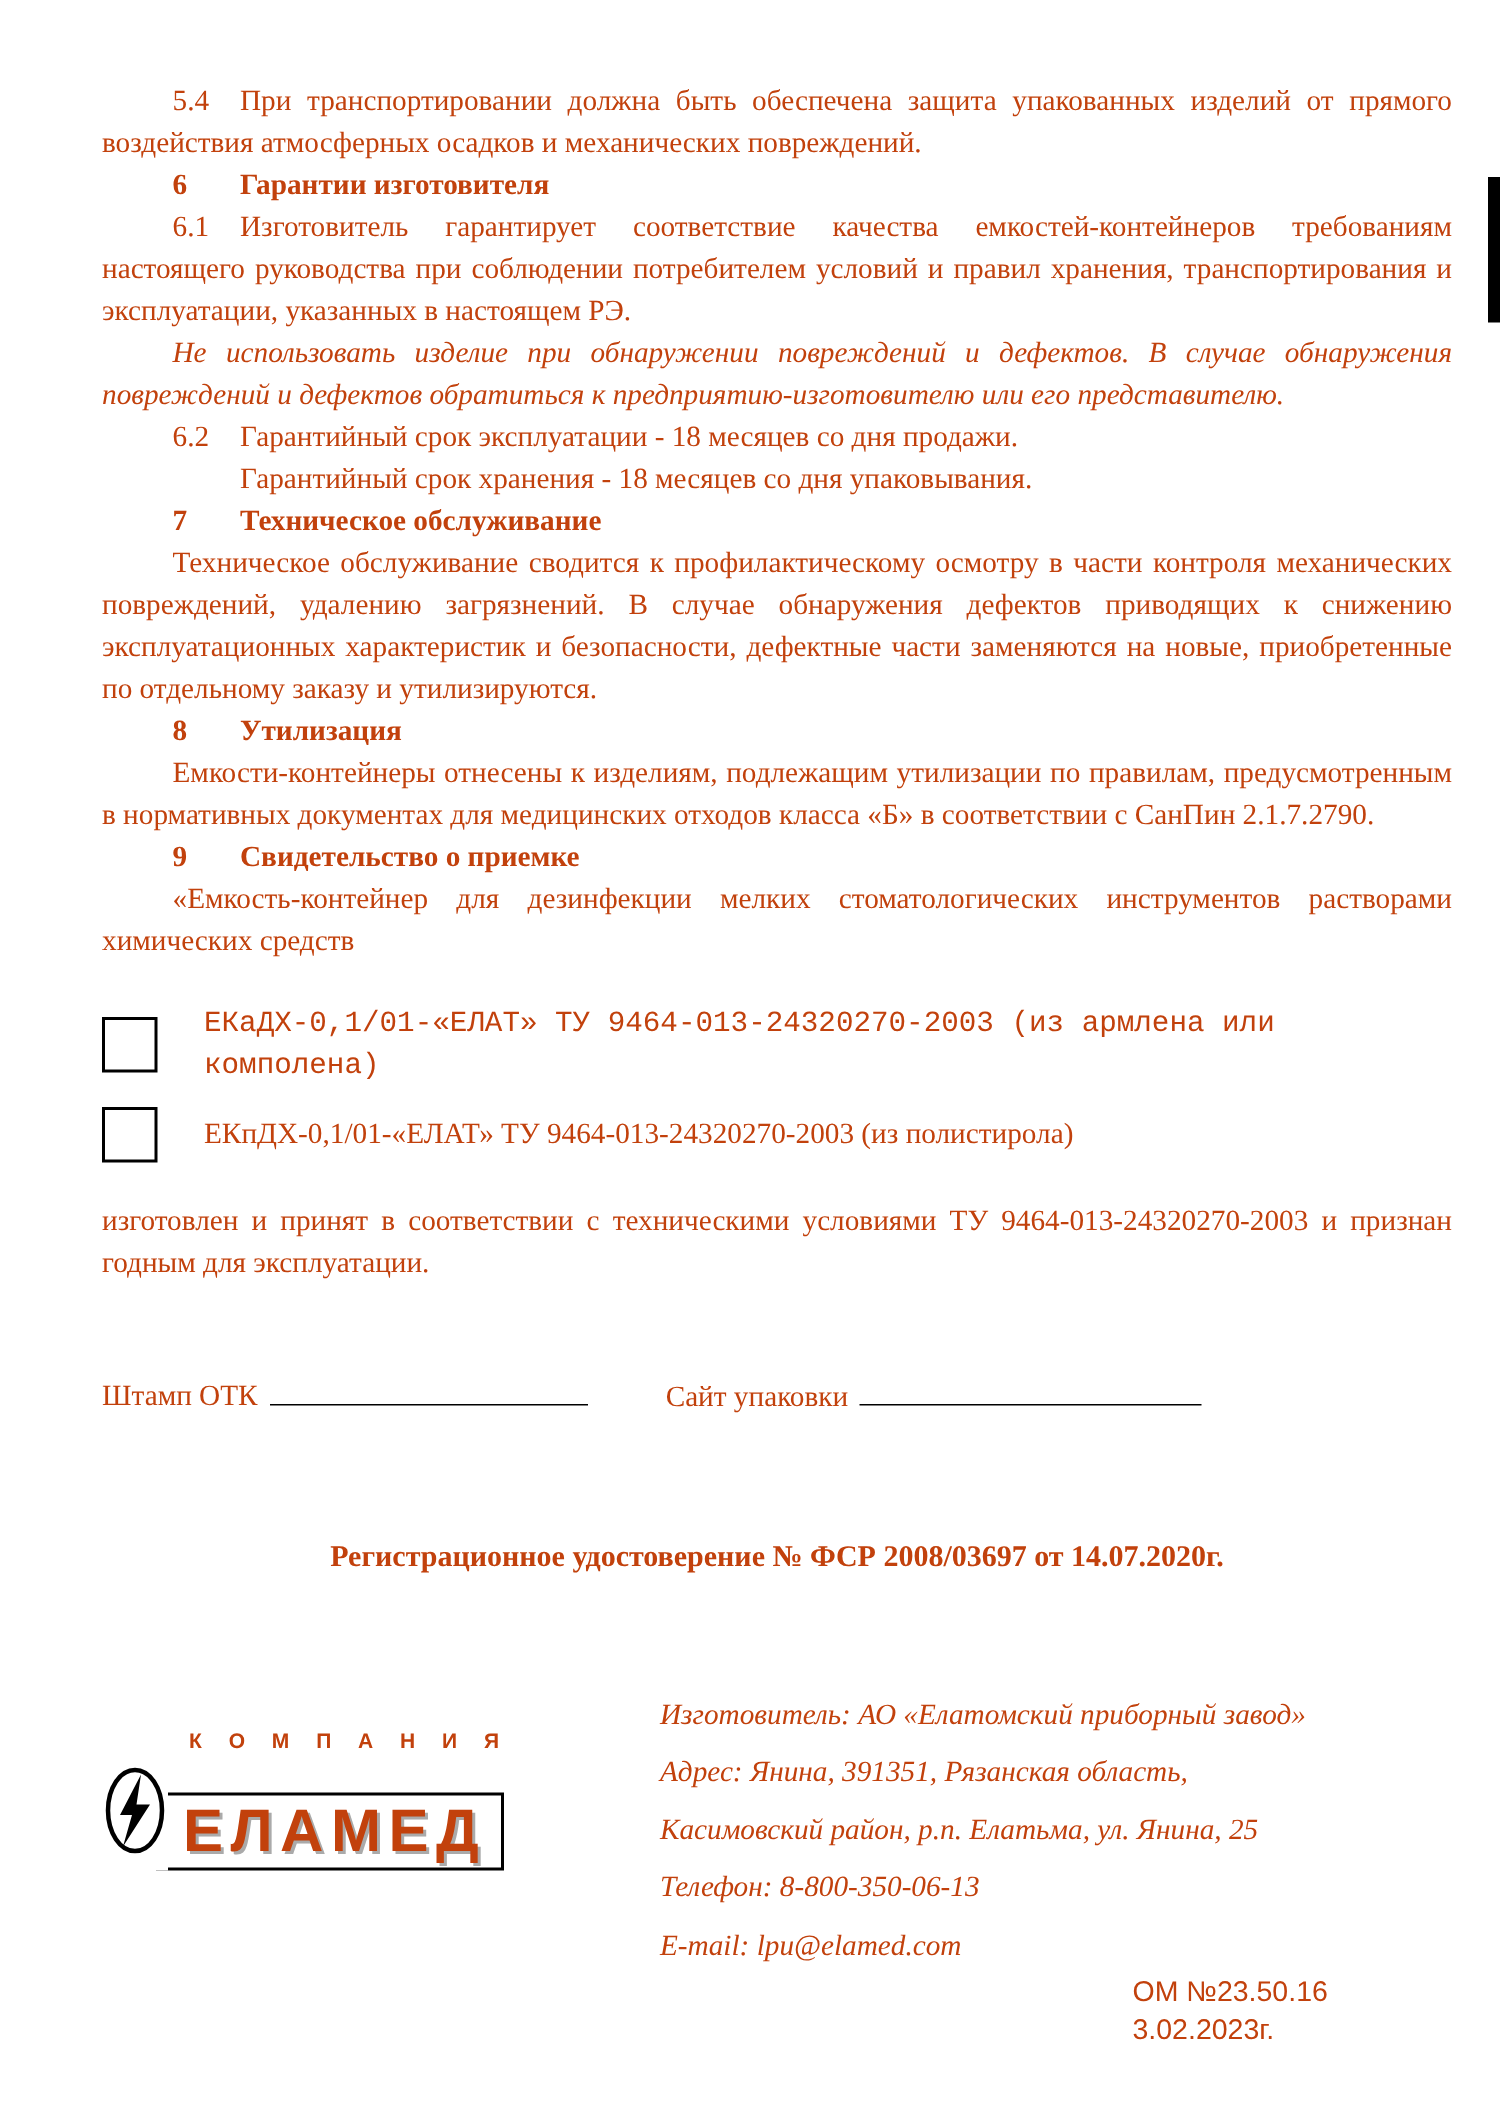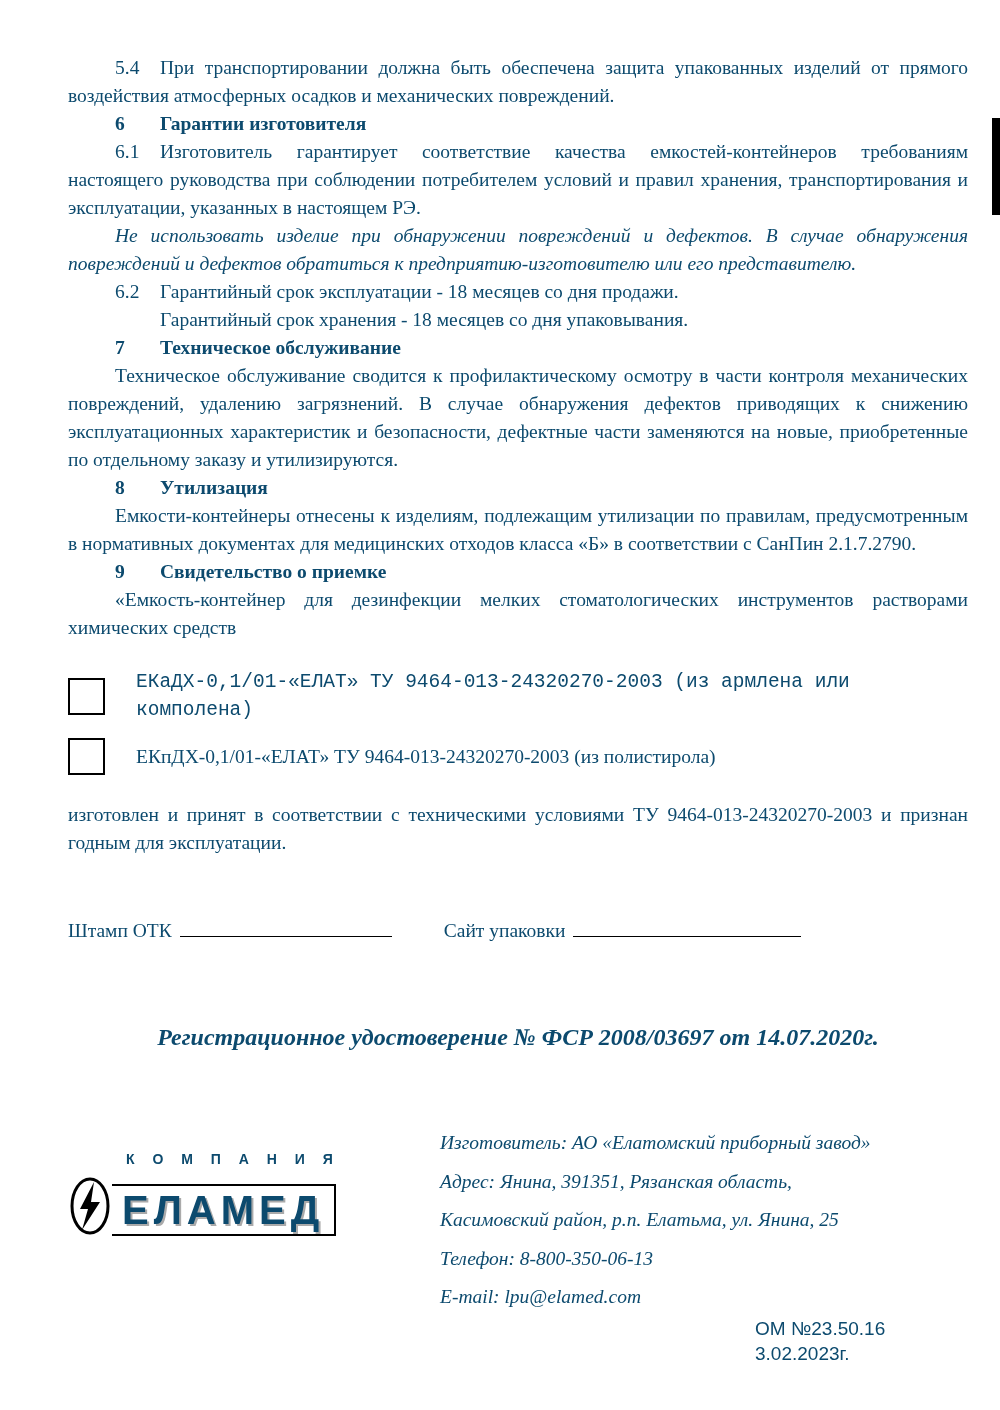--- a/index.html
+++ b/index.html
@@ -3,21 +3,21 @@
 <meta charset="utf-8">
 <style>
   * { box-sizing: border-box; }
   html, body { margin: 0; padding: 0; background: #e8e8e8; }
   .page {
     position: relative;
     width: 1000px;
     height: 1410px;
     margin: 0 auto;
     background: #ffffff;
-    color: #0c4a6e;
+    color: #c2410c;
     font-family: "Liberation Serif", serif;
     font-size: 19.5px;
     line-height: 28px;
     padding: 54px 32px 40px 68px;
     overflow: hidden;
   }
   p { margin: 0; text-align: justify; }
   .indent { text-indent: 47px; }
   .hang { text-indent: 92px; }
   .pnum { display: inline-block; min-width: 45px; text-indent: 0; }
@@ -58,36 +58,35 @@
     margin-left: 8px;
   }
   .blank-otk { width: 212px; }
   .blank-date { width: 228px; }
   .date-label { margin-left: 52px; }
 
   .registration-line {
     margin-top: 78px;
     text-align: center;
     font-weight: bold;
-    font-style: italic;
-    font-size: 24px;
+    font-size: 20px;
   }
 
   .footer { display: flex; margin-top: 66px; }
   .logo-col { width: 332px; flex: 0 0 auto; padding-top: 28px; }
   .logo-company {
     font-family: "Liberation Sans", sans-serif;
     font-weight: bold;
     font-size: 14px;
     letter-spacing: 7px;
     margin-left: 58px;
     margin-bottom: 2px;
     white-space: nowrap;
   }
-  .logo-main { display: flex; align-items: center; }
+  .logo-main { display: flex; align-items: flex-end; }
   .logo-icon { flex: 0 0 auto; margin-right: -8px; position: relative; z-index: 2; background: #fff; }
   .logo-box {
     border: 2.5px solid #000;
     padding: 1px 10px 1px 16px;
     font-family: "Liberation Sans", sans-serif;
     font-weight: bold;
     font-size: 40px;
     line-height: 46px;
     letter-spacing: 5px;
     text-shadow: 2px 2px 0 #aaa;

